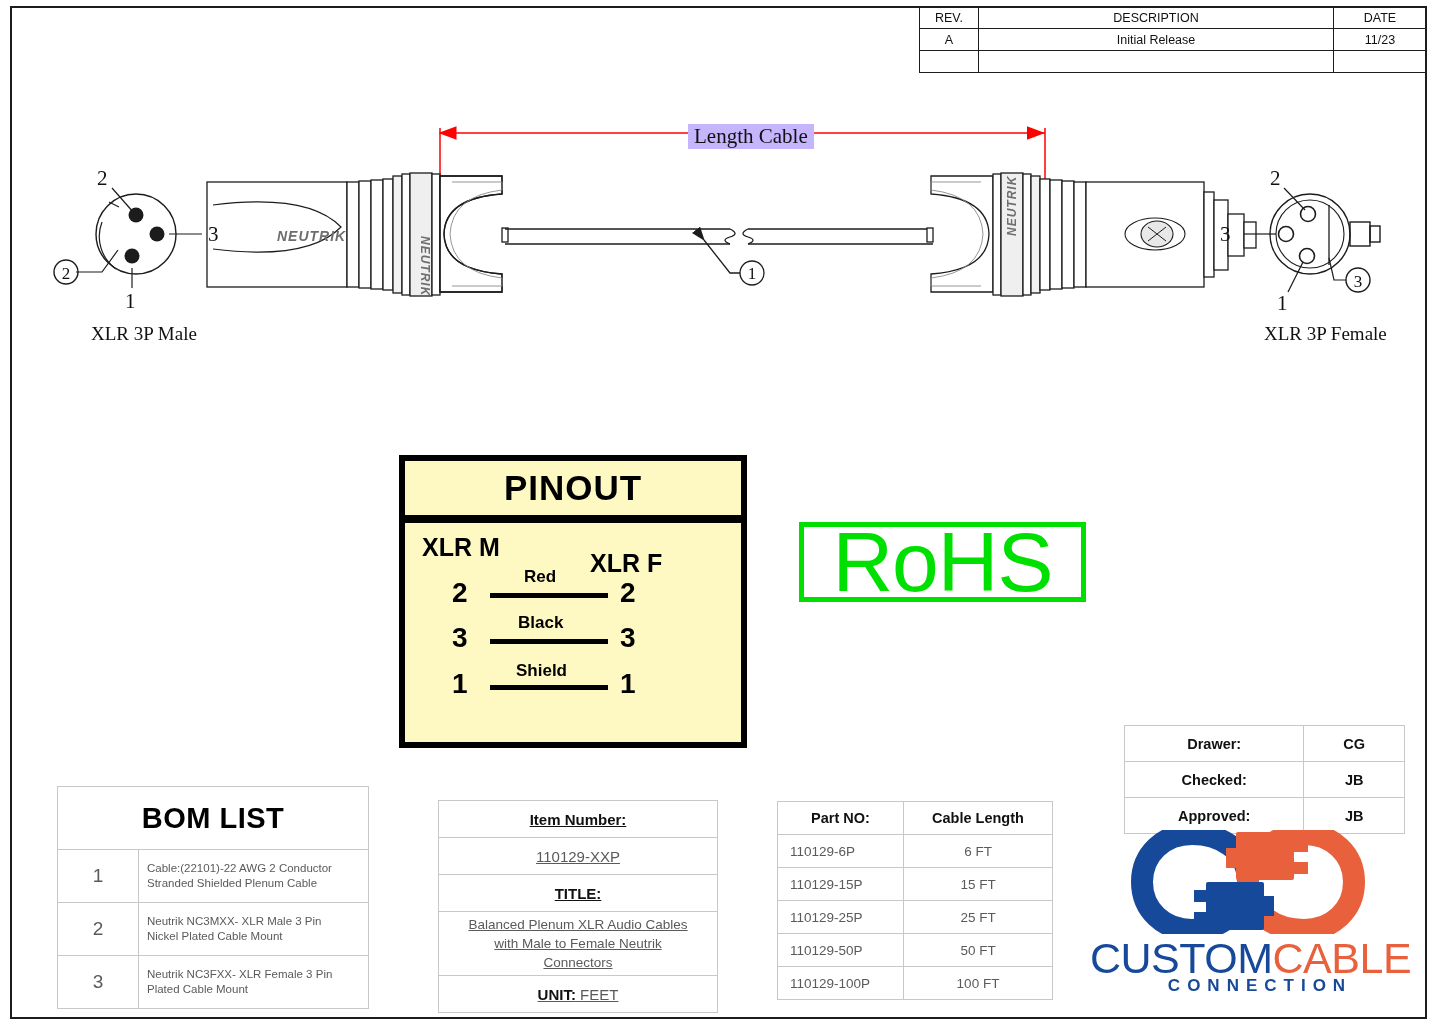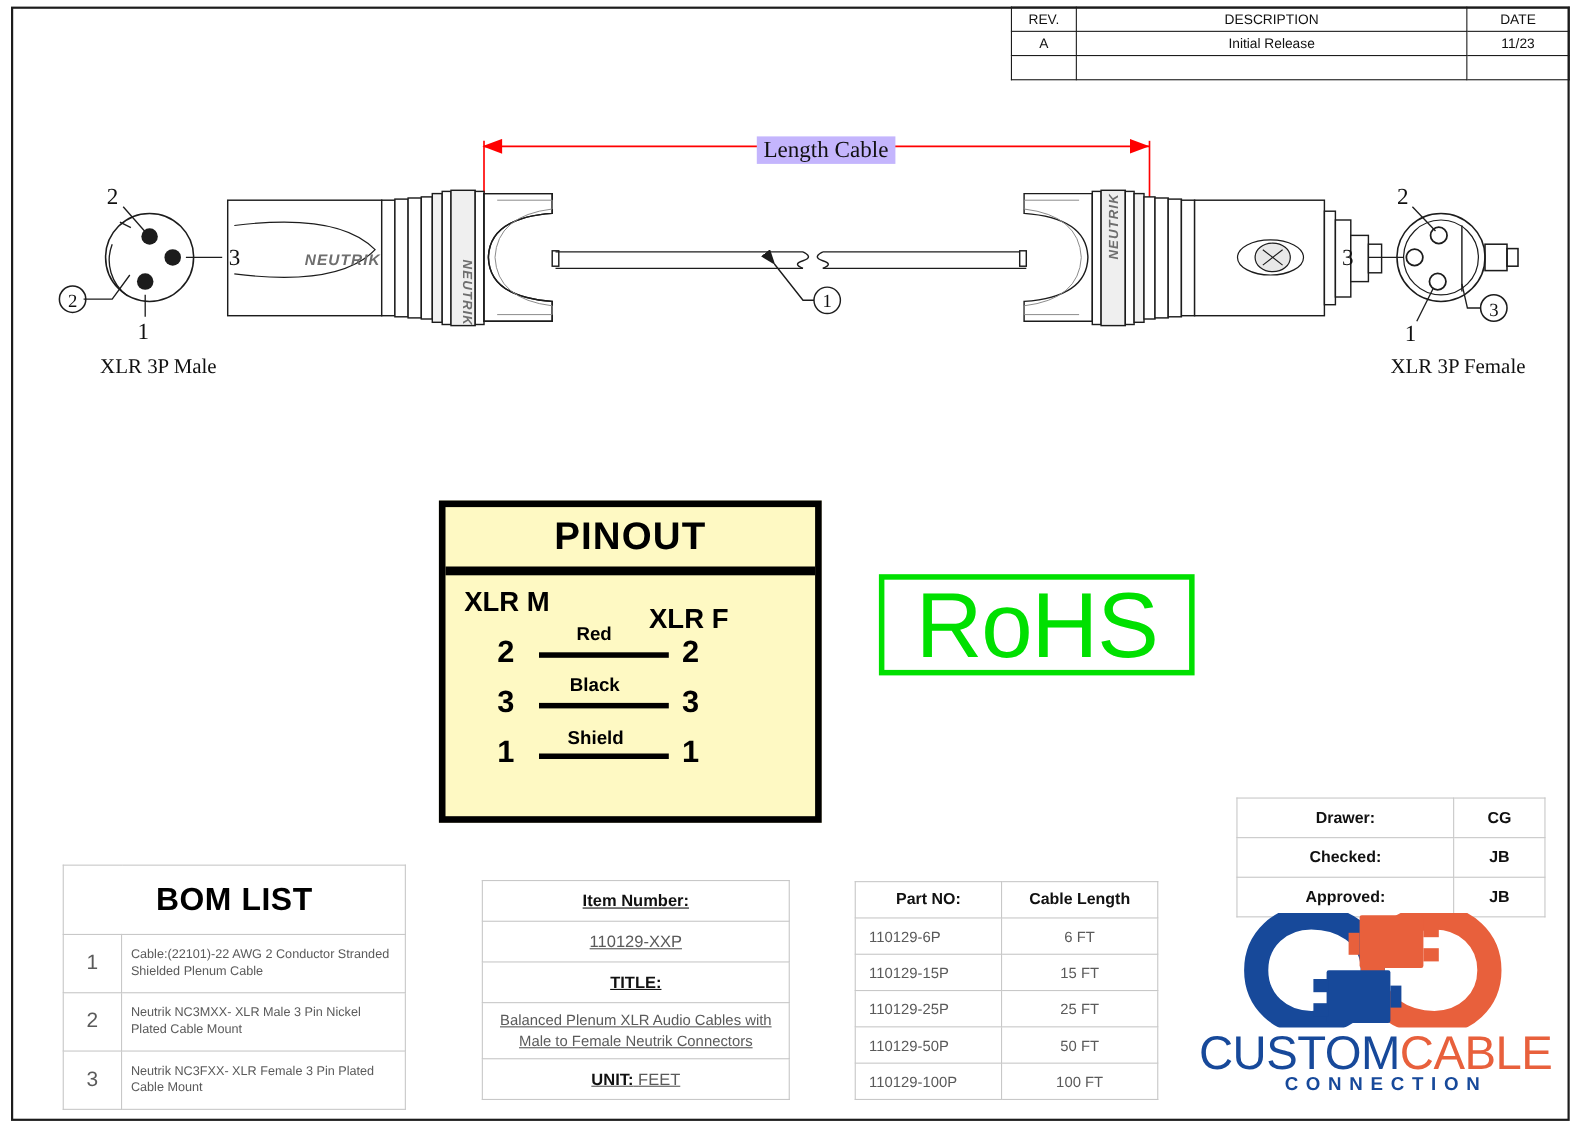--- a/index.html
+++ b/index.html
@@ -58,32 +58,32 @@
   }
   .pin-wire{
     position:absolute;height:5px;background:#000;
   }
   .pin-label{
     position:absolute;font-size:17px;font-weight:bold;color:#000;white-space:nowrap;
   }
 
   
   #rohs{
-    position:absolute;left:799px;top:522px;width:287px;height:92px;
+    position:absolute;left:799px;top:522px;width:287px;height:80px;
     border:5px solid #00e000;box-sizing:border-box;
     display:flex;align-items:center;justify-content:center;
   }
   #rohs-text{
     font-family:"Liberation Sans",sans-serif;font-size:84px;color:#00e000;
     line-height:84px;letter-spacing:-1px;
   }
 
   
   .gt{position:absolute;border-collapse:collapse;color:#5a5a5a;}
-  .gt td{border:1px solid #c8c8c8;padding:3px 7px;text-align:center;vertical-align:middle;}
+  .gt td{border:1px solid #c8c8c8;padding:3px 21px;text-align:center;vertical-align:middle;}
   .gt td.hdr{color:#111;font-weight:bold;}
 
   
   #bom{left:57px;top:786px;width:312px;font-size:11.5px;}
   #bom td.bom-title{font-size:29px;font-weight:bold;color:#000;height:56px;letter-spacing:0.5px;}
   #bom td.bom-idx{width:38px;font-size:19px;color:#5a5a5a;}
   #bom td.bom-desc{text-align:left;line-height:15px;padding-left:8px;height:46px;}
 
   
   #itemtbl{left:438px;top:800px;width:280px;font-size:13px;}

